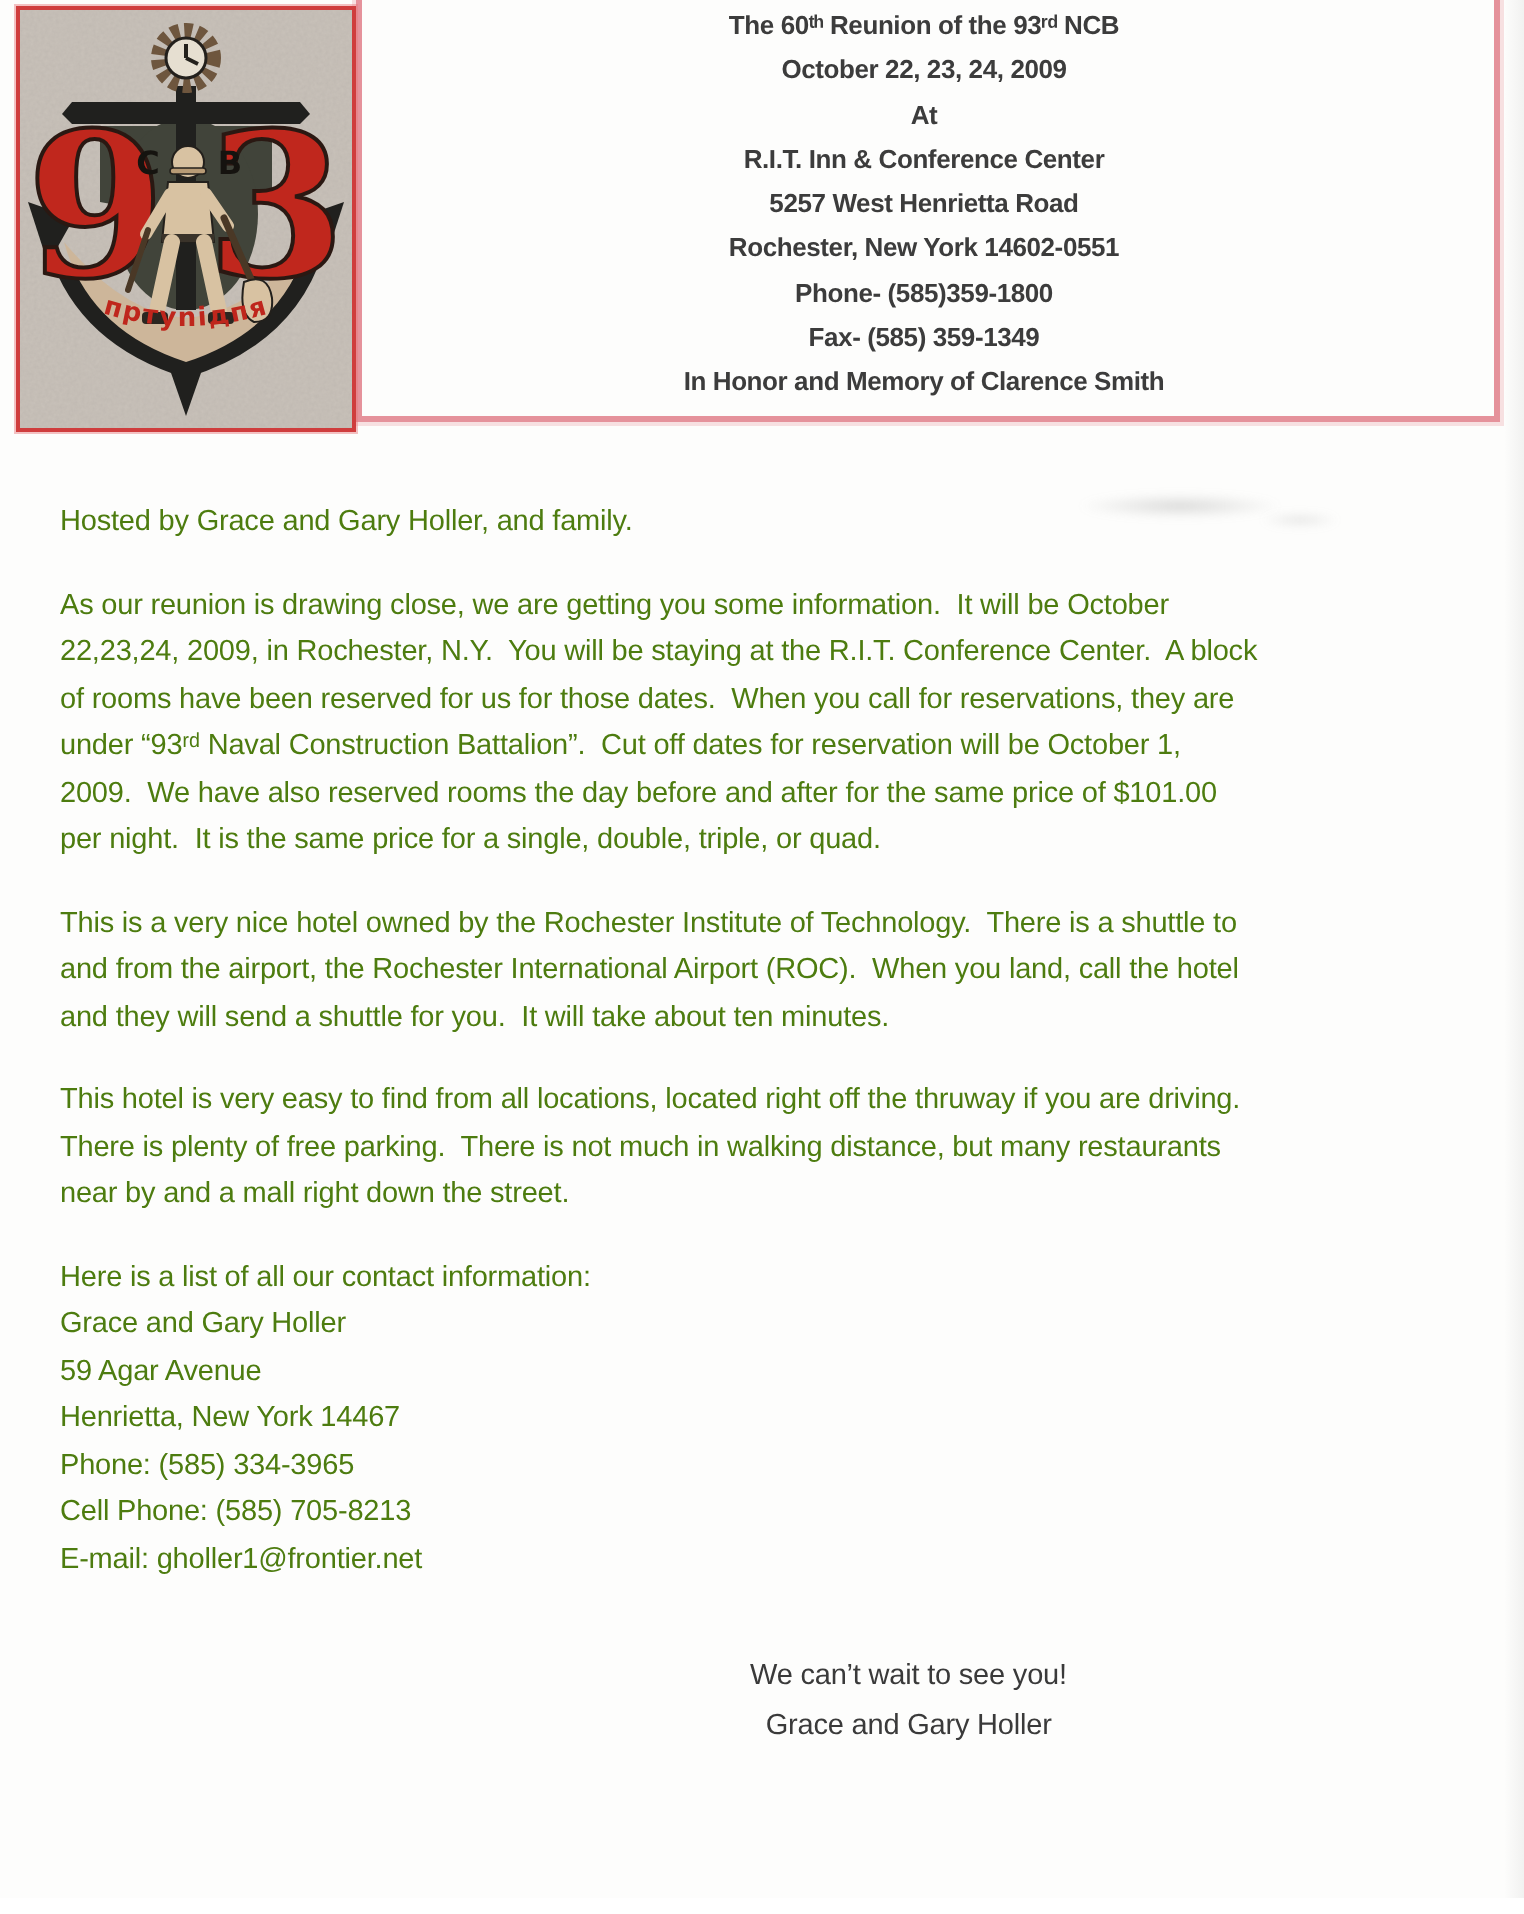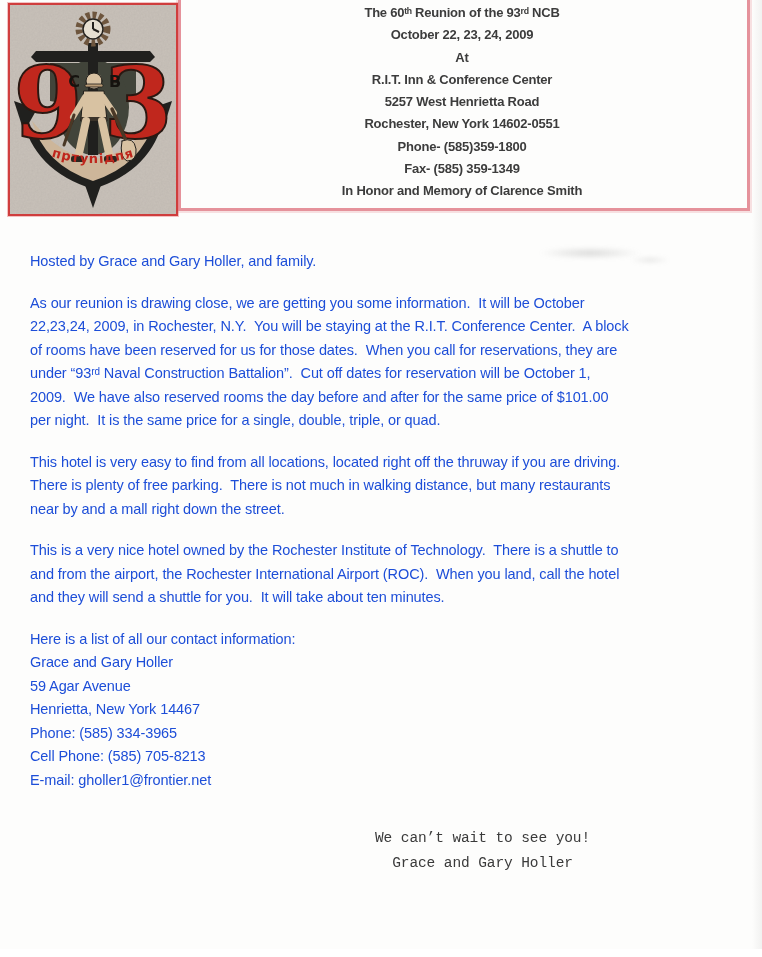--- a/index.html
+++ b/index.html
@@ -44,35 +44,34 @@
   }
   .logo-box svg{display:block;}
   
   .body-text{
     position:absolute;
     left:30px;top:250px;
     width:716px;
     font-size:14.5px;
     line-height:23.5px;
     letter-spacing:-0.1px;
-    color:#1d4ed8;
+    color:#4d7c0f;
   }
   .body-text p{
     margin:0 0 18px 0;
     white-space:pre-wrap;
   }
   .closing-block{
     position:absolute;
     left:375px;top:826px;
     font-size:14.5px;
     line-height:25px;
     letter-spacing:-0.1px;
     white-space:pre-wrap;
     color:#3a3a3a;
-    font-family:Liberation Mono, monospace;
   }
   
   .smudge{
     position:absolute;
     pointer-events:none;
     filter:blur(2px);
   }
   .smudge.s1{
     left:540px;top:247px;width:100px;height:12px;
     background:radial-gradient(ellipse at center, rgba(130,130,130,.28), rgba(130,130,130,0) 72%);
@@ -174,26 +173,26 @@
   <div class="edge-shade"></div>
 
   <div class="body-text">
     <p>Hosted by Grace and Gary Holler, and family.</p>
     <p>As our reunion is drawing close, we are getting you some information.  It will be October
 22,23,24, 2009, in Rochester, N.Y.  You will be staying at the R.I.T. Conference Center.  A block
 of rooms have been reserved for us for those dates.  When you call for reservations, they are
 under “93ʳᵈ Naval Construction Battalion”.  Cut off dates for reservation will be October 1,
 2009.  We have also reserved rooms the day before and after for the same price of $101.00
 per night.  It is the same price for a single, double, triple, or quad.</p>
+    <p>This is a very nice hotel owned by the Rochester Institute of Technology.  There is a shuttle to
+and from the airport, the Rochester International Airport (ROC).  When you land, call the hotel
+and they will send a shuttle for you.  It will take about ten minutes.</p>
     <p>This hotel is very easy to find from all locations, located right off the thruway if you are driving.
 There is plenty of free parking.  There is not much in walking distance, but many restaurants
 near by and a mall right down the street.</p>
-    <p>This is a very nice hotel owned by the Rochester Institute of Technology.  There is a shuttle to
-and from the airport, the Rochester International Airport (ROC).  When you land, call the hotel
-and they will send a shuttle for you.  It will take about ten minutes.</p>
     <p>Here is a list of all our contact information:
 Grace and Gary Holler
 59 Agar Avenue
 Henrietta, New York 14467
 Phone: (585) 334-3965
 Cell Phone: (585) 705-8213
 E-mail: gholler1@frontier.net</p>
   </div>
 
   <div class="closing-block">We can’t wait to see you!

